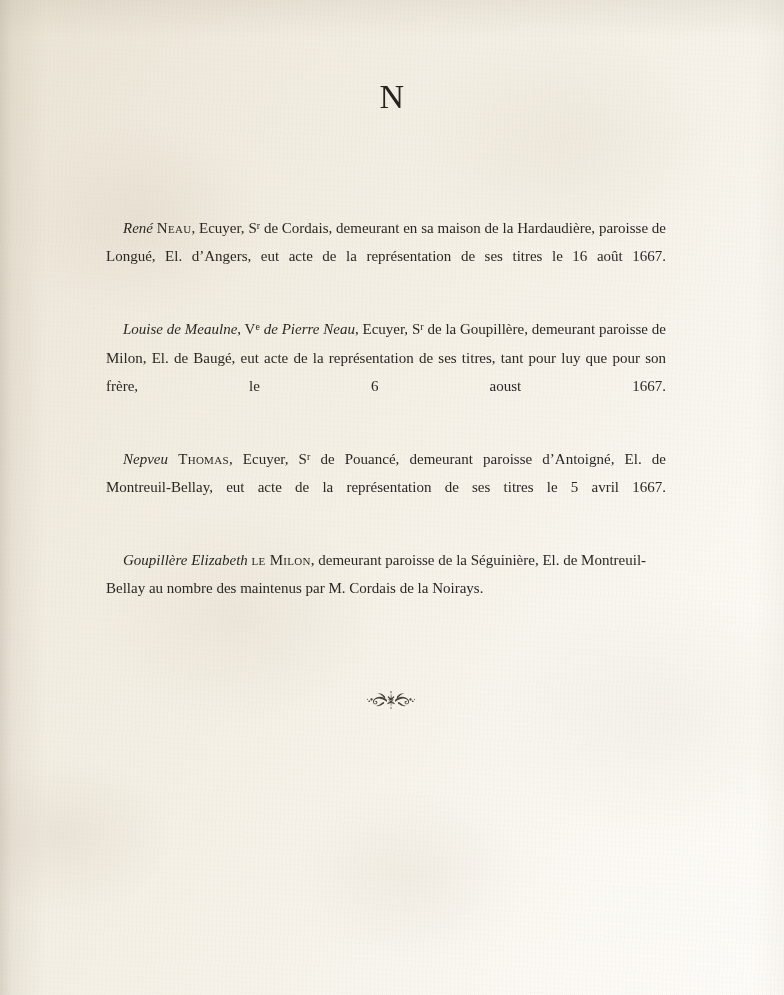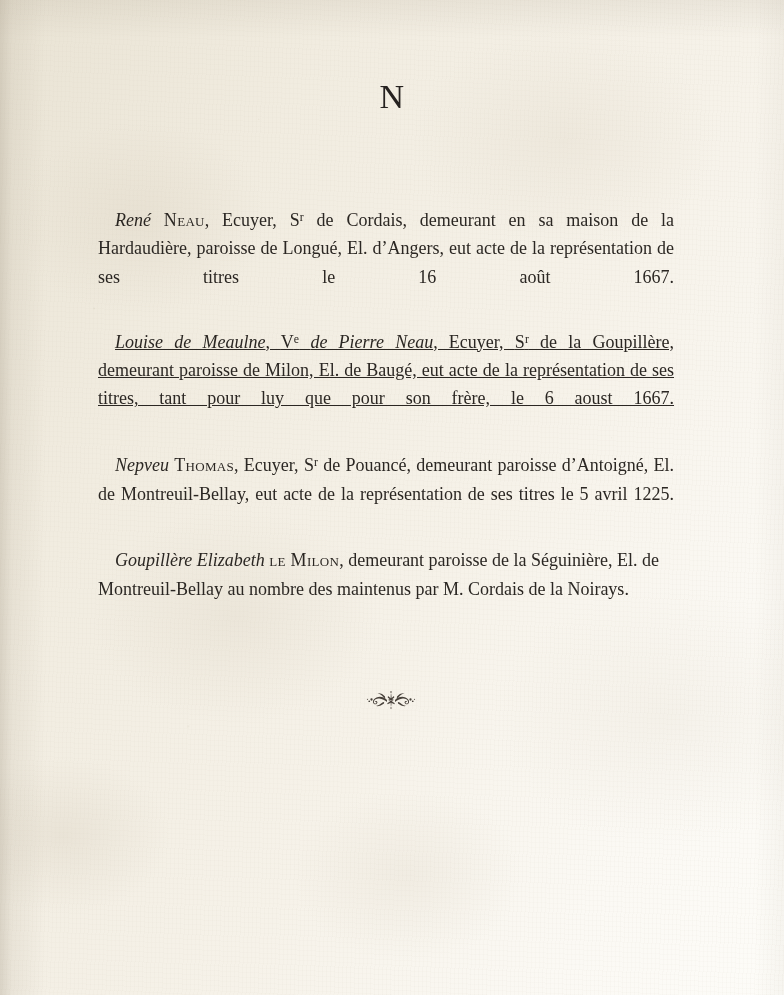--- a/index.html
+++ b/index.html
@@ -81,31 +81,31 @@
 
   
   .textblock {
     position: absolute;
     top: 198px;
     left: 90px;
     width: 592px;
   }
 
   .entry {
-    margin: 8px;
+    margin: 16px;
     text-align: justify;
     text-justify: inter-word;
-    font-size: 18px;
+    font-size: 15px;
     line-height: 28.4px;
     text-indent: 17px;
     color: #2b2723;
     -webkit-font-smoothing: antialiased;
   }
 
-  .entry.gap-small { margin-top: 0px; text-decoration: underline; }
+  .entry.gap-small { margin-top: 0px; }
   .entry.gap-large { margin-top: 10px; }
 
   .entry:last-child { text-align: left; }
 
   
   .entry::after {
     content: "";
     display: inline-block;
     width: 100%;
   }
@@ -153,21 +153,21 @@
 
       <p class="entry">
         <span class="given">René</span><span> </span><span class="surname">Neau</span><span>, Ecuyer, </span><span>S</span><span class="abbr-sup">r</span><span> de Cordais, demeurant en sa maison de la Hardaudière, paroisse de Longué, El. d’Angers, eut acte de la représentation de ses titres le 16 août 1667.</span>
       </p>
 
       <p class="entry gap-small">
         <span class="given">Louise de Meaulne</span><span>, </span><span>V</span><span class="abbr-sup">e</span><span> </span><span class="given">de Pierre Neau</span><span>, Ecuyer, </span><span>S</span><span class="abbr-sup">r</span><span> de la Goupillère, demeurant paroisse de Milon, El. de Baugé, eut acte de la représentation de ses titres, tant pour luy que pour son frère, le 6 aoust 1667.</span>
       </p>
 
       <p class="entry gap-large">
-        <span class="given">Nepveu</span><span> </span><span class="surname">Thomas</span><span>, Ecuyer, </span><span>S</span><span class="abbr-sup">r</span><span> de Pouancé, demeurant paroisse d’Antoigné, El. de Montreuil-Bellay, eut acte de la représentation de ses titres le 5 avril 1225.</span>
+        <span class="given">Nepveu</span><span> </span><span class="surname">Thomas</span><span>, Ecuyer, </span><span>S</span><span class="abbr-sup">r</span><span> de Pouancé, demeurant paroisse d’Antoigné, El. de Montreuil-Bellay, eut acte de la représentation de ses titres le 5 avril 1667.</span>
       </p>
 
       <p class="entry gap-large">
         <span class="given">Goupillère Elizabeth</span><span> </span><span class="surname">le Milon</span><span>, demeurant paroisse de la Séguinière, El. de Montreuil-Bellay au nombre des maintenus par M. Cordais de la Noirays.</span>
       </p>
 
     </div>
 
     <div class="ornament">
       <svg width="58" height="20" viewBox="0 0 116 40" aria-hidden="true">

